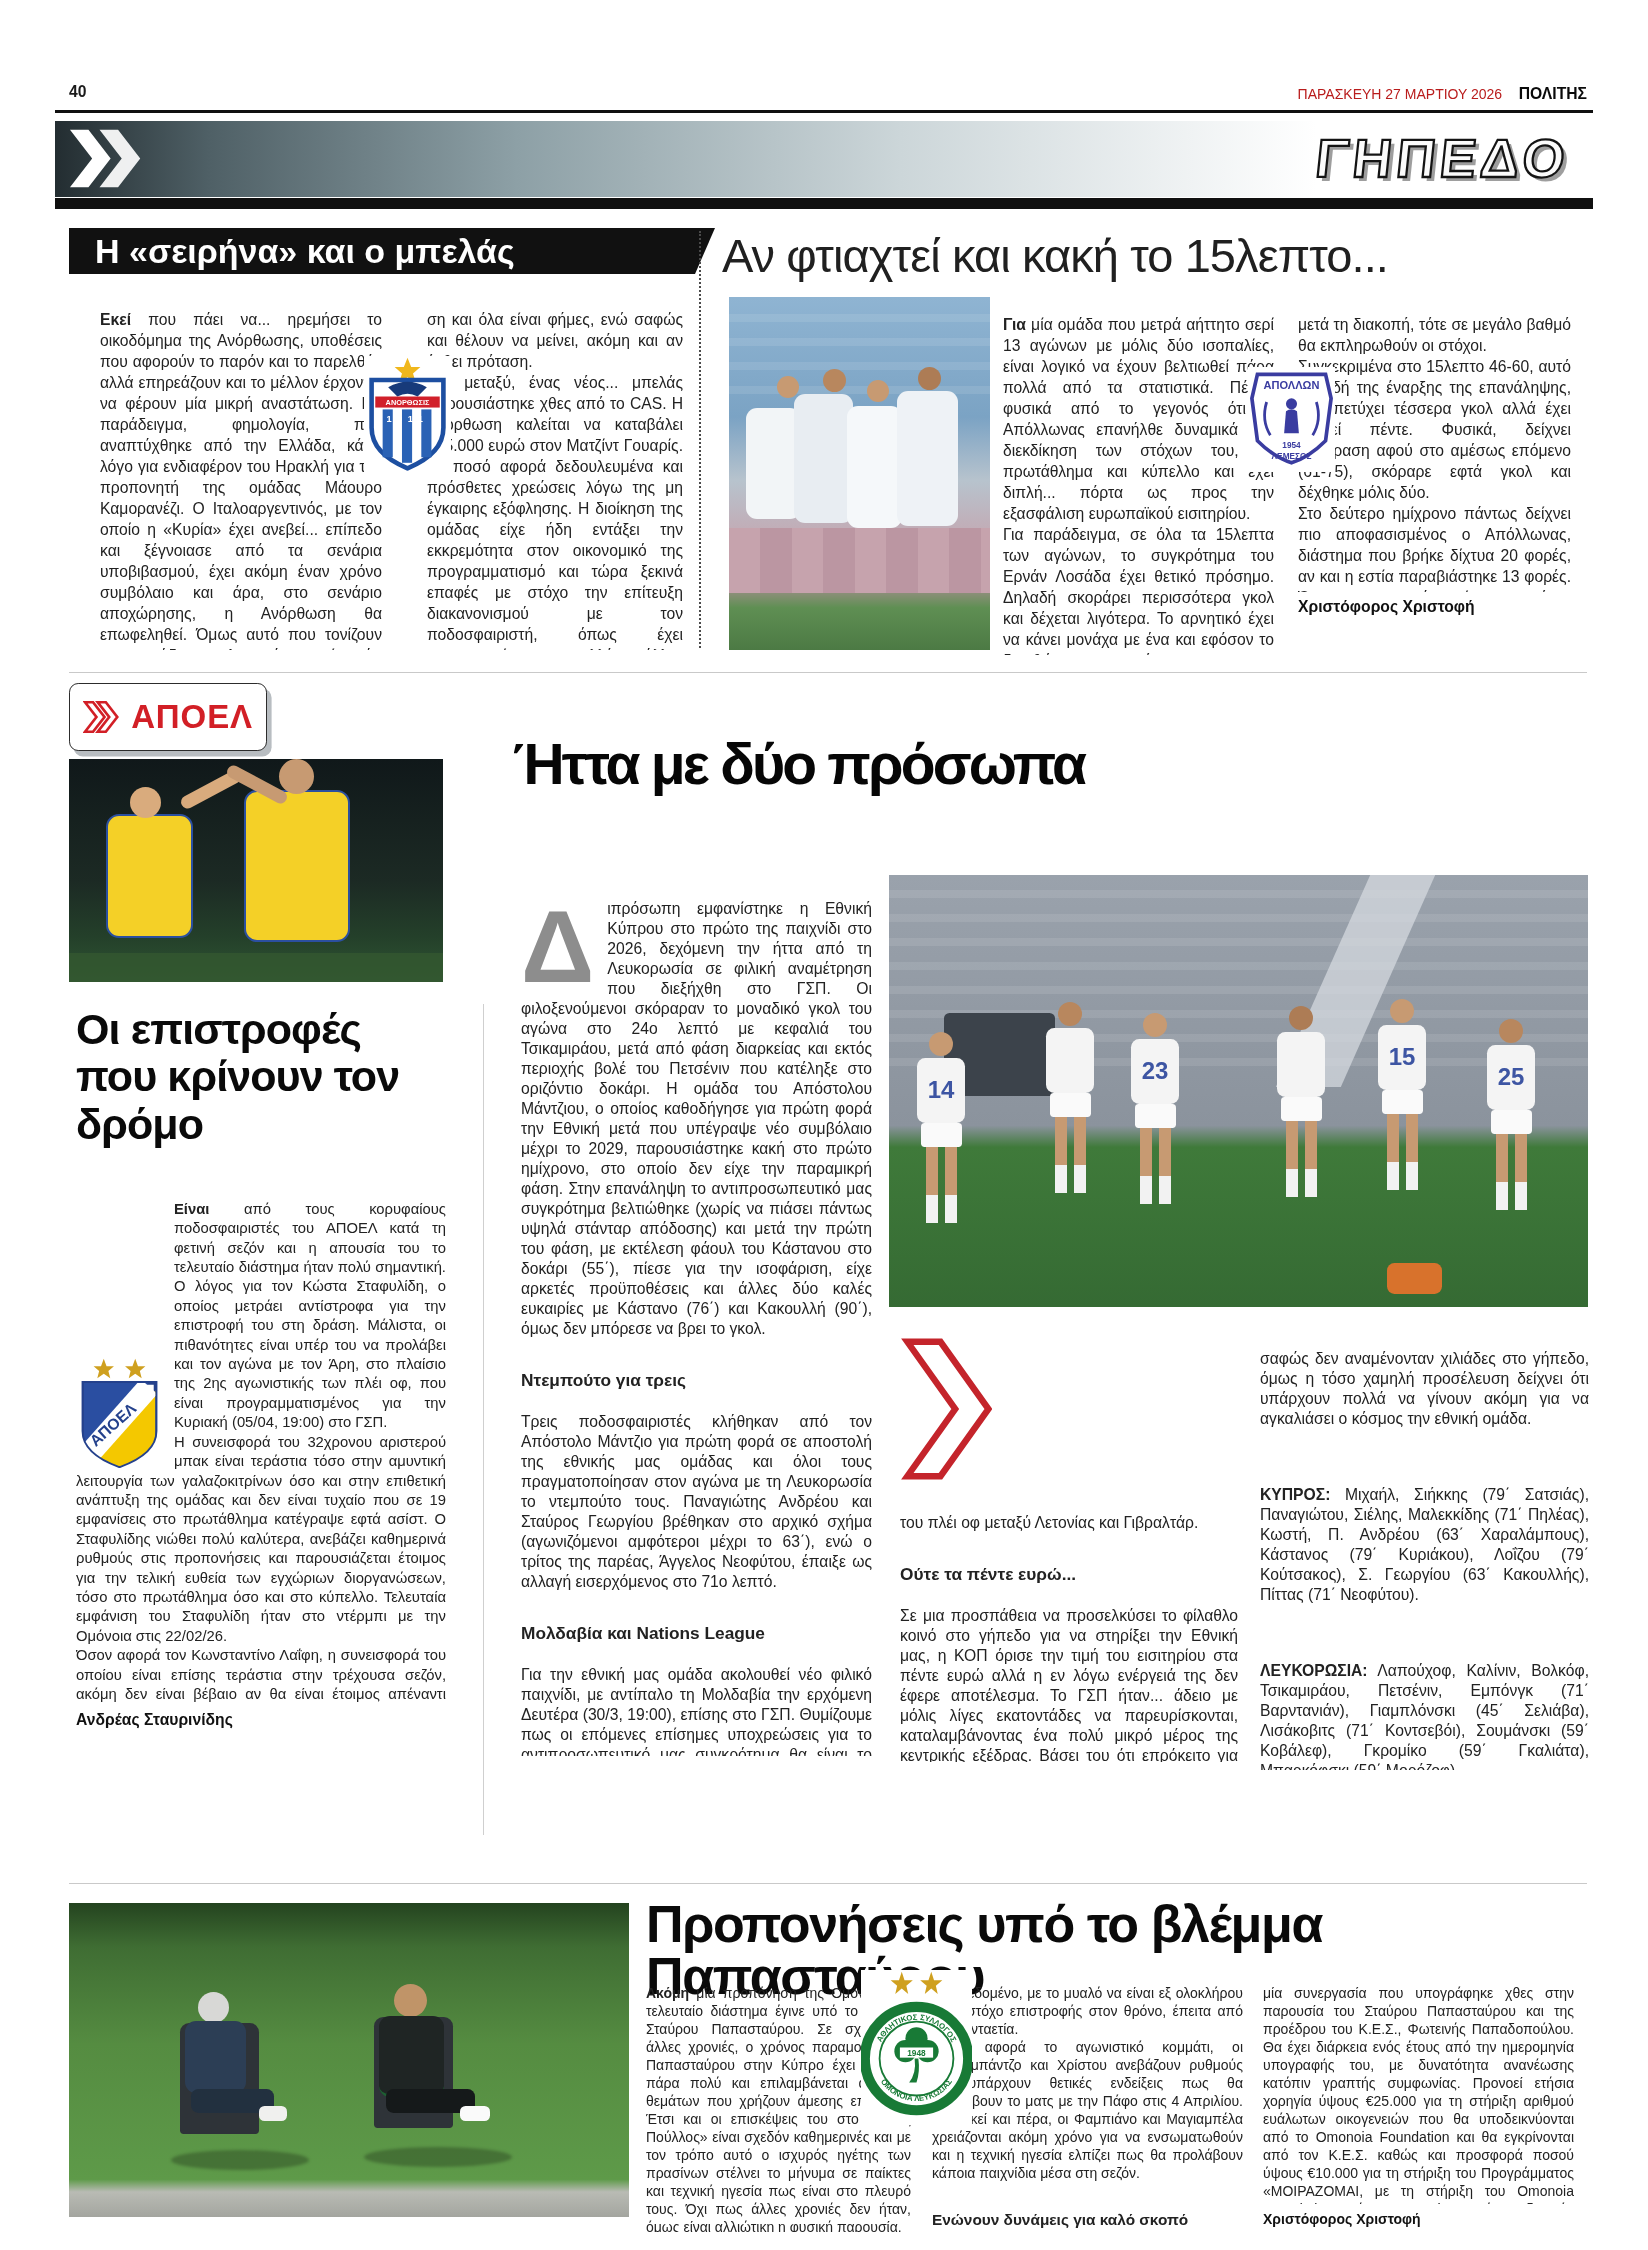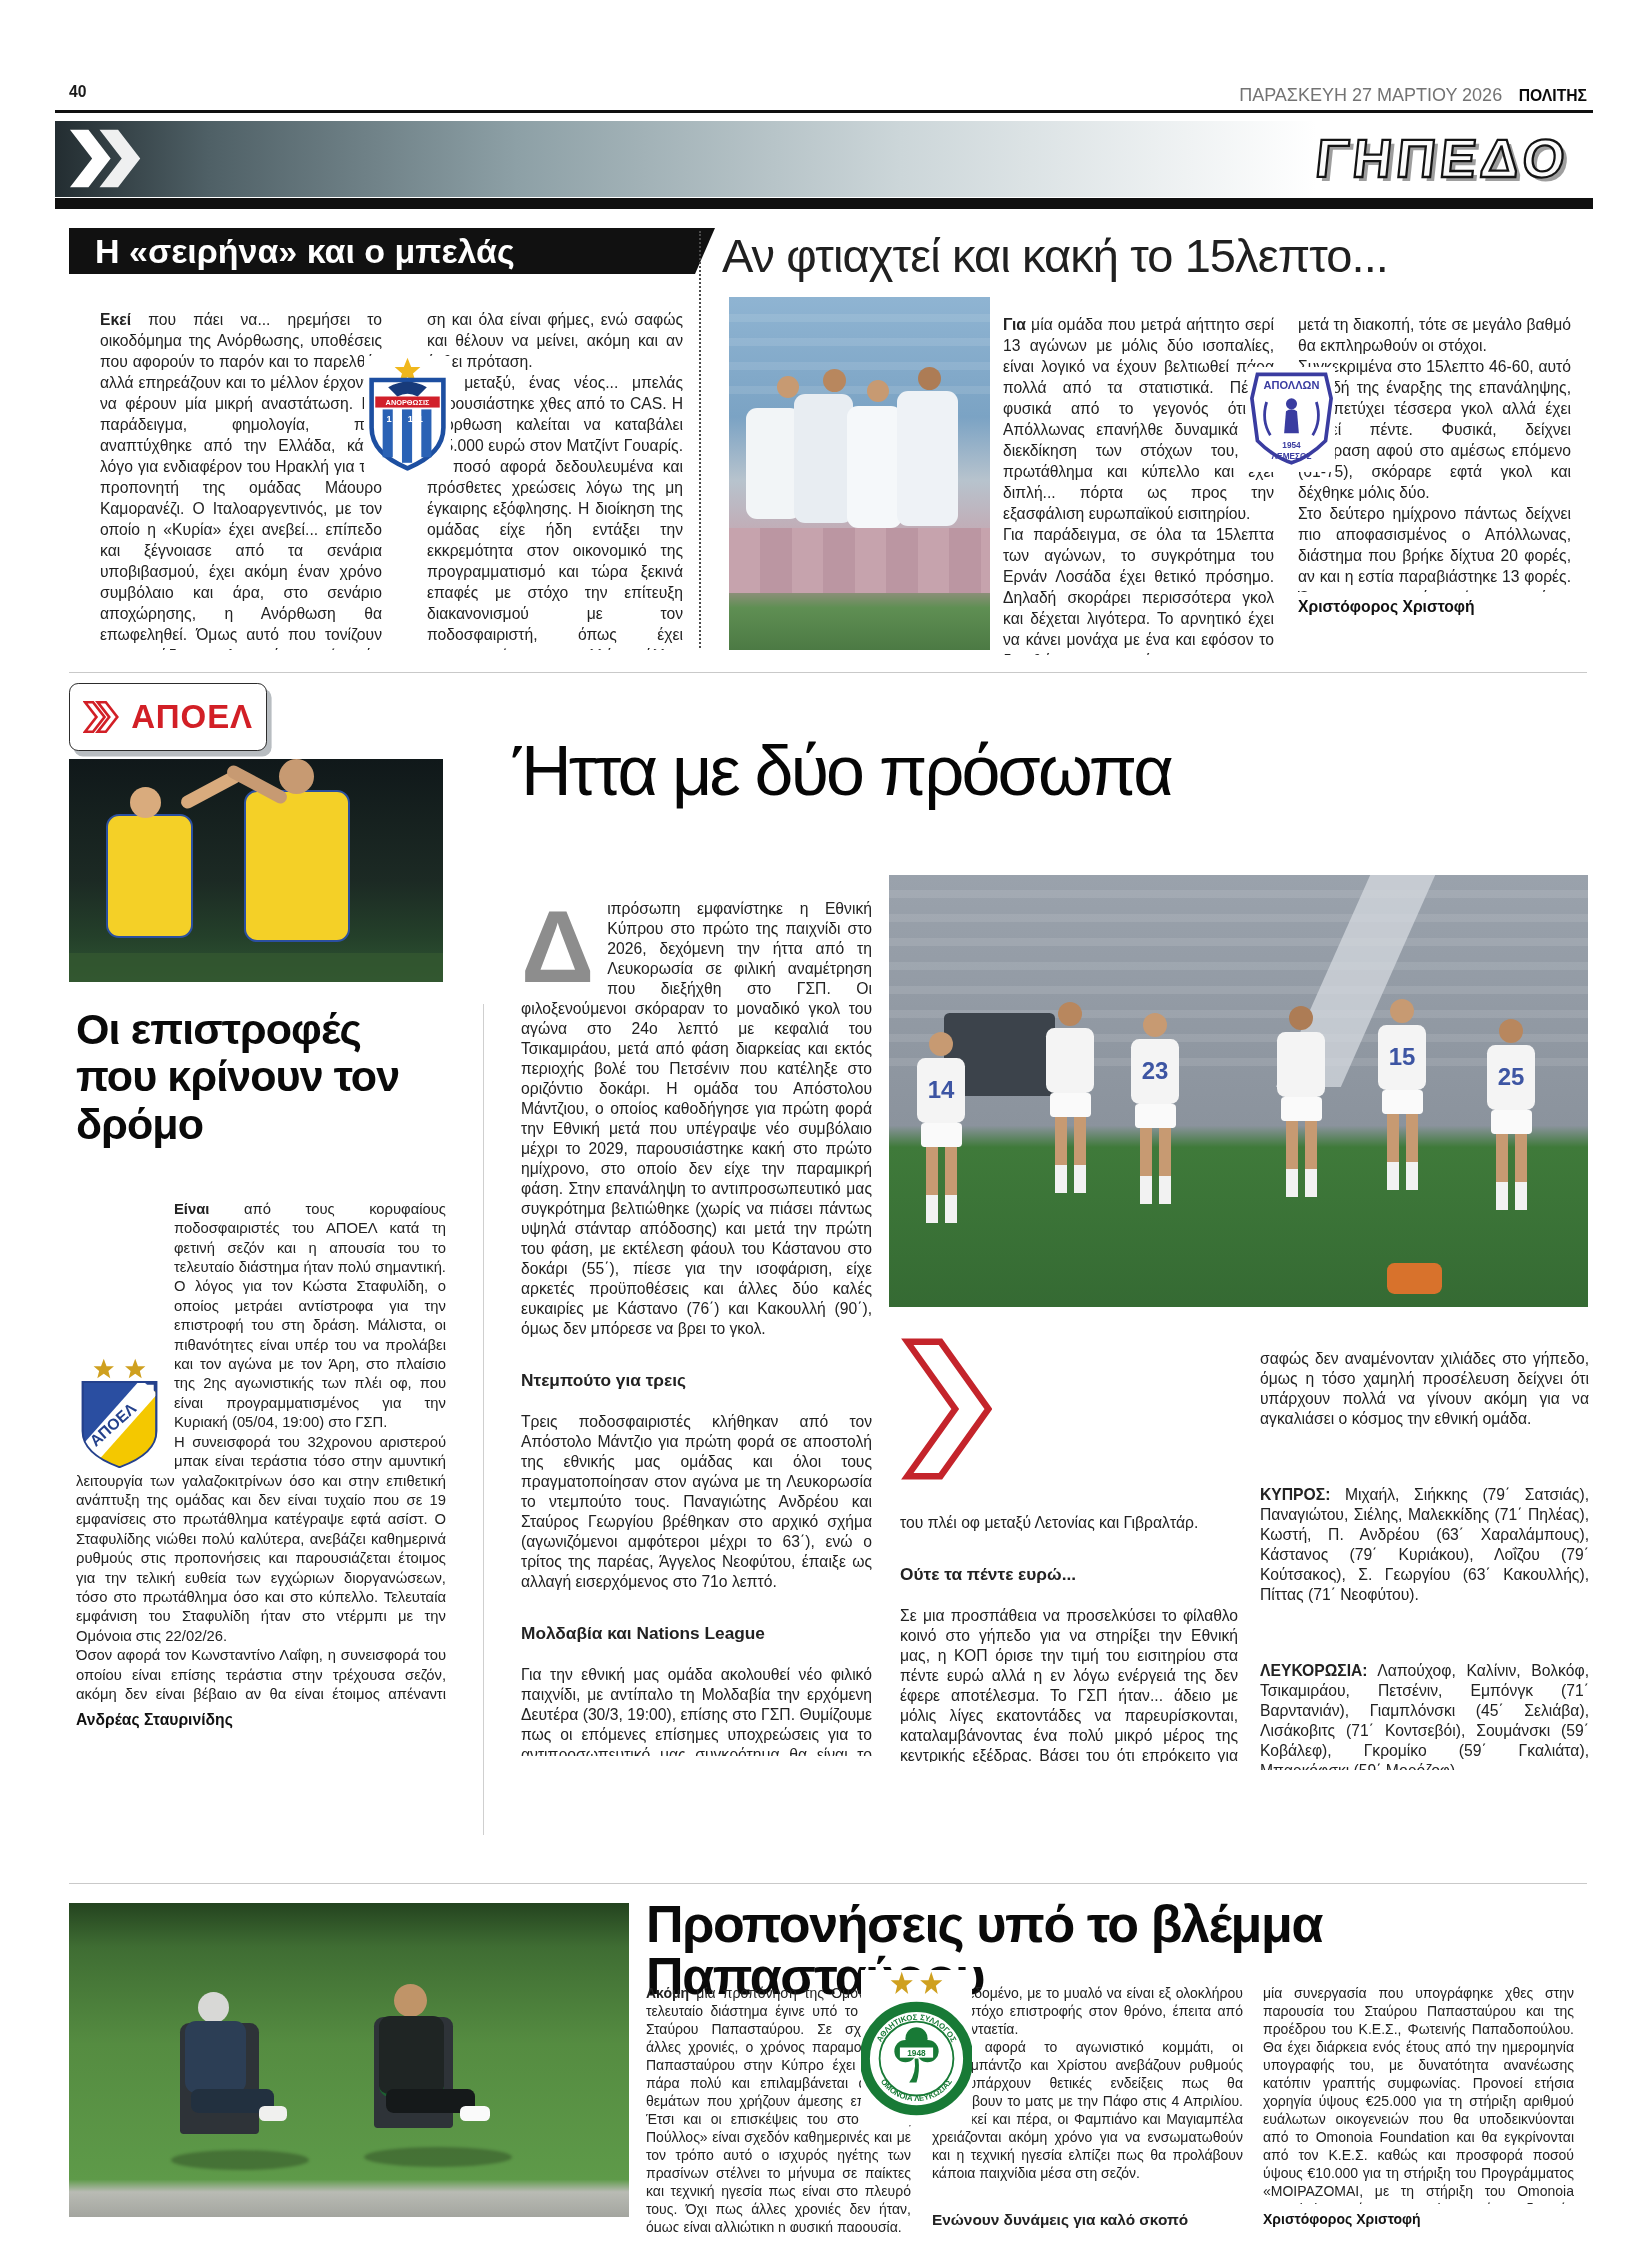--- a/index.html
+++ b/index.html
@@ -21,21 +21,21 @@
   .thin-v{border-left:0.9px solid #cfcfcf;width:0;}
   
   .masthead{background:linear-gradient(90deg,#232d31 0%,#4f6066 10%,#8da0a6 30%,#ccd6d9 55%,#ffffff 82%);}
   .gipedo{font-weight:bold;font-size:54px;letter-spacing:4.6px;color:#fbfbfb;
           -webkit-text-stroke:2.3px #141414;text-shadow:4.6px 3.7px 0 rgba(40,40,40,.45);transform:skewX(-6deg);}
   
   .siren-band{background:#111;clip-path:polygon(0 0,100% 0,calc(100% - 20px) 100%,0 100%);
               color:#fff;font-weight:bold;font-size:34px;line-height:46px;padding-left:26px;box-sizing:border-box;}
   .fifteen-h{font-size:47px;font-weight:300;color:#202020;letter-spacing:-0.9px;line-height:1.05;}
   .kicker{font-weight:bold;font-size:25px;letter-spacing:0.5px;}
-  .main-h{font-weight:normal;font-size:70px;letter-spacing:-2.8px;line-height:1;color:#060606;}
+  .main-h{font-weight:bold;font-size:57px;letter-spacing:-2.8px;line-height:1;color:#060606;}
   .returns-h{font-weight:bold;font-size:43px;line-height:1.1;letter-spacing:-0.9px;color:#0a0a0a;}
   .training-h{font-weight:bold;font-size:52px;letter-spacing:-1.4px;line-height:1;color:#0a0a0a;}
   .quote-text{font-weight:bold;font-size:26px;line-height:1.3;color:#9a9d9f;}
   .lineup{white-space:normal;margin-top:36px;}
   
   .apoel-tag{background:#fff;border:1.8px solid #2c2c2c;border-radius:9.2px;
              box-shadow:4.6px 5.5px 0 #b8bdc1;display:flex;align-items:center;gap:9.2px;padding:0 13px;box-sizing:border-box;}
   .apoel-tag-label{font-weight:bold;font-size:33px;letter-spacing:0.9px;}
   
   .photo{position:absolute;overflow:hidden;}
@@ -57,21 +57,21 @@
   .chair{position:absolute;width:79px;height:111px;background:#2e3338;border-radius:9.2px 9.2px 3.7px 3.7px;}
   .shadow{position:absolute;background:rgba(0,0,0,.25);border-radius:50%;filter:blur(1.8px);}
 </style>
 </head>
 <body>
 
 <div class="page">
 
   <div class="abs" style="left:69px;top:83px;font-weight:bold;font-size:15.7px;">40</div>
   <div class="abs" style="right:61px;top:85px;display:flex;gap:16.6px;align-items:baseline;">
-    <span style="font-size:18px;color:#737373;">ΠΑΡΑΣΚΕΥΗ 27 ΜΑΡΤΙΟΥ 2026</span>
+    <span style="font-size:14px;color:#b91c1c;">ΠΑΡΑΣΚΕΥΗ 27 ΜΑΡΤΙΟΥ 2026</span>
     <span style="font-size:15.7px;font-weight:bold;color:#0a0a0a;">ΠΟΛΙΤΗΣ</span>
   </div>
   <div class="abs rule-dark" style="left:55px;top:110px;width:1538px;height:2.8px;"></div>
 
   <div class="abs masthead" style="left:55px;top:121px;width:1538px;height:76px;">
     <svg class="abs" style="left:13px;top:7.4px;" width="89" height="61" viewBox="0 0 96 66">
       <path d="M2 2 L22 2 L46 33 L22 64 L2 64 L26 33 Z" fill="#ffffff"></path>
       <path d="M34 2 L54 2 L78 33 L54 64 L34 64 L58 33 Z" fill="#ffffff" opacity=".92"></path>
     </svg>
     <div class="abs gipedo" style="right:24px;top:5.5px;">ΓΗΠΕΔΟ</div>

